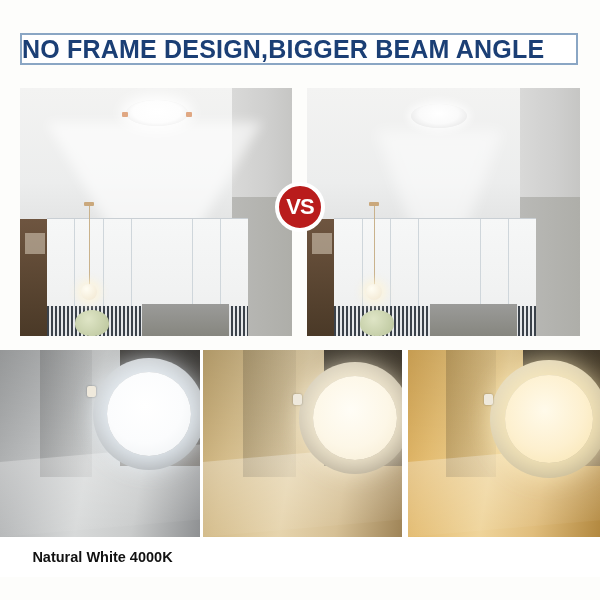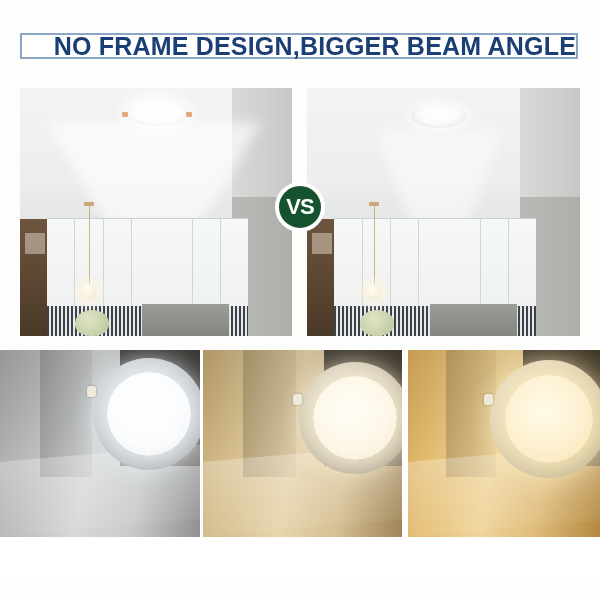--- a/index.html
+++ b/index.html
@@ -7,23 +7,23 @@
     width:600px;height:600px;
     background:#fdfdfb;
     font-family:"Liberation Sans", sans-serif;
     overflow:hidden;
     position:relative;
   }
   .page{position:relative;width:600px;height:600px;}
 
   
   .title-box{
-    position:absolute;left:20px;top:33px;width:558px;height:26px;
+    position:absolute;left:20px;top:33px;width:558px;height:32px;
     border:2px solid #8aa6c4;background:#ffffff;
-    display:flex;align-items:center;justify-content:flex-end;
+    display:flex;align-items:center;justify-content:flex-start;
     box-sizing:border-box;
   }
   .title-text{
     font-size:25px;font-weight:bold;color:#1b3f75;
     letter-spacing:.2px;white-space:nowrap;
     font-family:"Liberation Sans", sans-serif;
   }
 
   
   .room{
@@ -120,21 +120,21 @@
     position:absolute;width:10px;height:4px;background:#caa87c;border-radius:1px;
   }
   .plant{
     position:absolute;width:34px;height:26px;border-radius:50% 50% 45% 45%;
     background:radial-gradient(circle at 40% 35%,#dfe5c6,#b9c49a);
   }
 
   
   .vs-badge{
     position:absolute;left:275px;top:182px;width:50px;height:50px;
-    border-radius:50%;background:#14532d;border:4px solid #ffffff;
+    border-radius:50%;background:#b91c1c;border:4px solid #ffffff;
     box-sizing:border-box;
     display:flex;align-items:center;justify-content:center;
     z-index:9;
   }
   .vs-text{
     color:#ffffff;font-weight:bold;font-size:22px;letter-spacing:-1px;
     font-family:"Liberation Sans", sans-serif;
   }
 
   
@@ -337,15 +337,16 @@
         <div class="panel-spring" style="left:-6px;top:34px;"></div>
 
       </div>
     </div>
   </div>
 
   <div class="cct-div" style="left:200px;"></div>
   <div class="cct-div" style="left:402px;"></div>
 
   <div class="captions">
+    <div class="caption cap-2">Natural White 4000K</div>
   </div>
 
 </div>
 
 </body></html>

